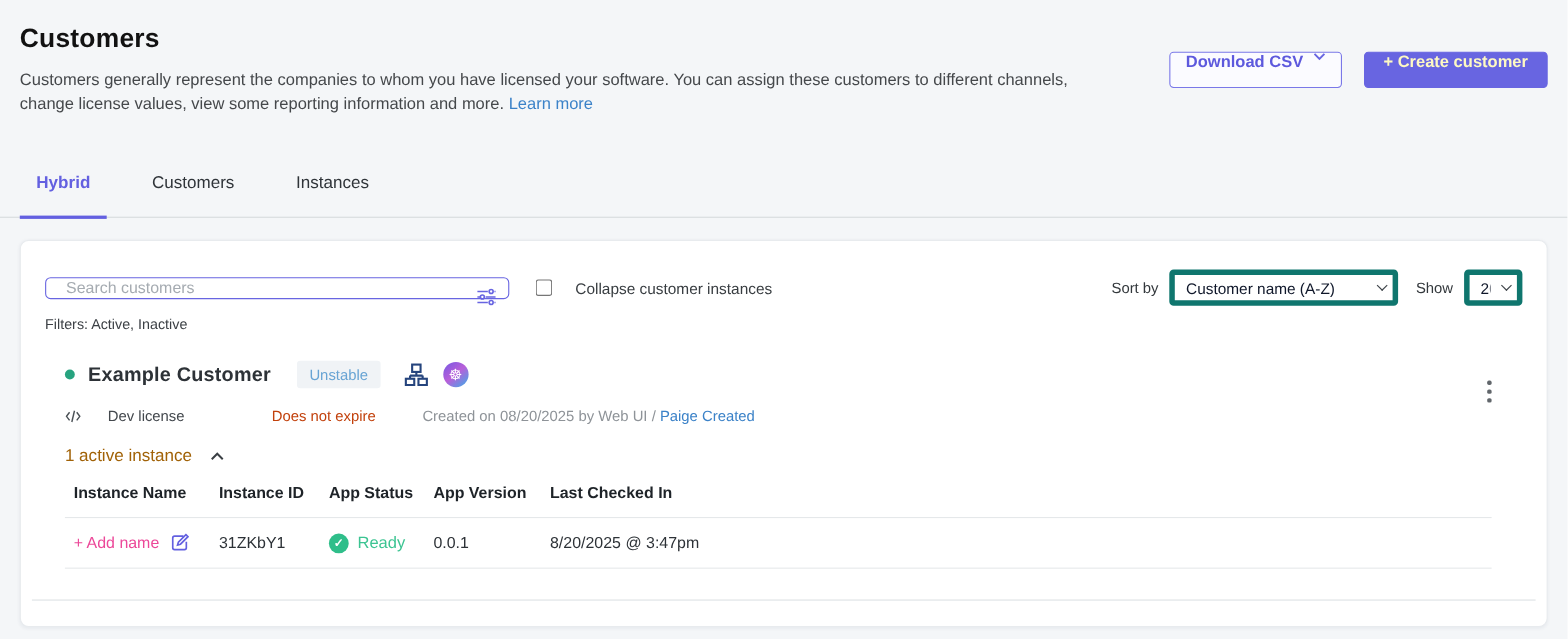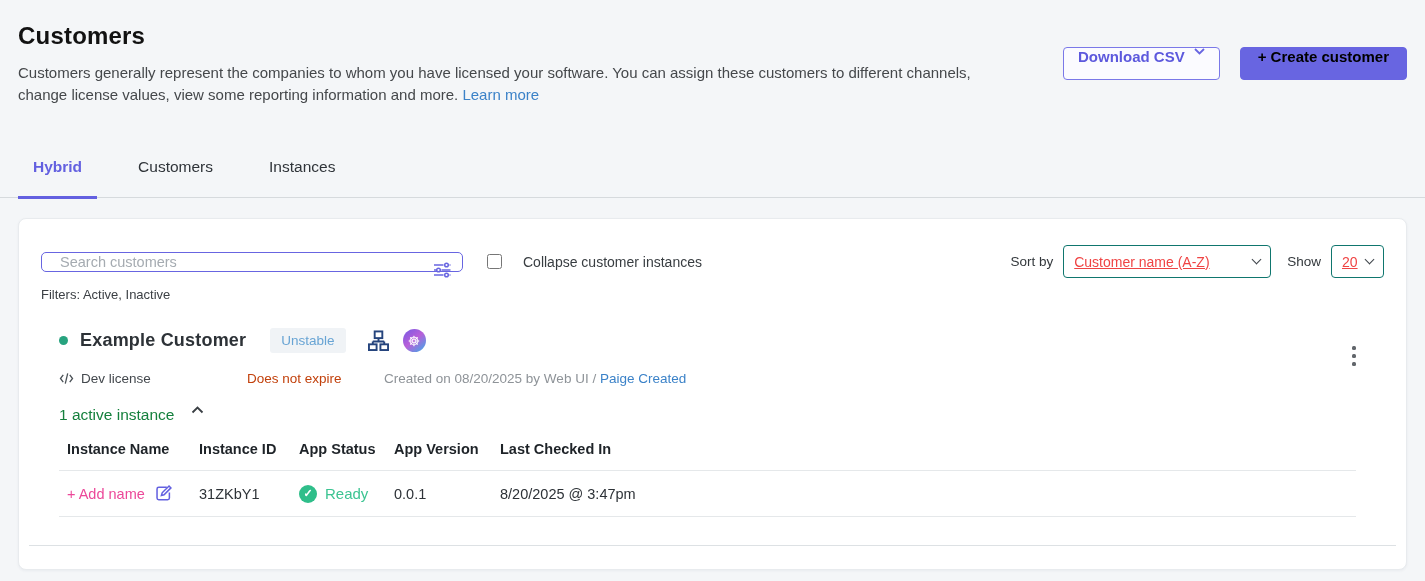--- a/index.html
+++ b/index.html
@@ -10,21 +10,21 @@
     font-family:"Liberation Sans", sans-serif;
   }
   
   .page-header { display:flex; justify-content:space-between; align-items:flex-start; padding:22px 18px 0 18px; }
   .page-title { margin:0; font-size:24px; font-weight:700; color:#121212; letter-spacing:.2px; }
   .page-desc { margin:12px 0 0; font-size:15px; line-height:22px; color:#45484b; max-width:968px; }
   .link { color:#3b82c8; text-decoration:none; cursor:pointer; }
   .header-actions { display:flex; gap:20px; margin-top:25px; flex:none; }
   .btn { height:33px; border-radius:4px; font-size:15px; font-weight:700; font-family:inherit; cursor:pointer; display:flex; align-items:flex-start; }
   .btn-outline { padding:0 14px; gap:9px; background:#fbfbff; border:1px solid #7a78e8; color:#5d59dd; }
-  .btn-primary { padding:0 17px; background:#6865e1; border:1px solid #6865e1; color:#000000; }
+  .btn-primary { padding:0 17px; background:#6865e1; border:1px solid #6865e1; color:#fef9c3; }
   
   .tabs { display:flex; gap:26px; margin-top:52px; padding-left:18px; border-bottom:1px solid #d6dadd; }
   .tab { padding:0 15px 21px; font-size:15.5px; color:#2f3439; cursor:pointer; }
   .tab.active { color:#6360e0; font-weight:700; border-bottom:3px solid #6360e0; margin-bottom:-2px; padding-bottom:10px; }
   
   .card { margin:20px 18px 0; height:352px; background:#fff; border:1px solid #e8ebee; border-radius:8px;
           box-shadow:0 1px 3px rgba(23,43,77,.05); padding:26px 22px 0; }
   .toolbar { display:flex; align-items:center; }
   .search-wrap { position:relative; width:422px; flex:none; }
   .search { width:100%; height:20px; border:1px solid #6865e1; border-radius:5px; padding:0 46px 0 18px;
@@ -32,43 +32,43 @@
   .search::placeholder { color:#a5abb1; }
   .filter-icon { position:absolute; right:11px; top:10px; cursor:pointer; line-height:0; }
   .collapse { display:flex; align-items:center; gap:21px; margin-left:24px; font-size:14px; color:#383d41; cursor:default; }
   .collapse input { width:15px; height:15px; margin:0; accent-color:#6865e1; cursor:pointer; }
   .spacer { flex:1; }
   .ctl-label { font-size:13.5px; color:#33383c; margin-right:10px; flex:none; }
   .ctl-label.show { margin-left:16px; }
   .select-wrap { position:relative; flex:none; }
   .select-wrap.sort { width:208px; }
   .select-wrap.count { width:53px; }
-  select { appearance:none; -webkit-appearance:none; width:100%; height:33px; border:1px solid #0f766e; border-radius:4px;
-           background:#fff; font-size:14px; color:#ef4444; padding:0 24px 0 10px; font-family:inherit; cursor:pointer;text-decoration:underline; }
+  select { appearance:none; -webkit-appearance:none; width:100%; height:33px; border:5px solid #0f766e; border-radius:4px;
+           background:#fff; font-size:14px; color:#0f172a; padding:0 24px 0 10px; font-family:inherit; cursor:pointer; }
   .sel-chev { position:absolute; right:11px; top:11px; width:7px; height:7px;
               border-right:1.6px solid #3e444a; border-bottom:1.6px solid #3e444a; transform:rotate(45deg); pointer-events:none; }
   .filters { margin-top:9px; font-size:13px; color:#3c4045; }
   
   .customer { margin-top:25px; padding-left:18px; position:relative; }
   .cust-row { display:flex; align-items:center; height:27px; }
   .dot { width:9px; height:9px; border-radius:50%; background:#27a37f; margin-right:12px; flex:none; }
   .cust-name { font-size:18px; font-weight:700; color:#2d3237; letter-spacing:.2px; cursor:pointer; }
   .badge { margin-left:24px; background:#f0f3f6; color:#68a4d4; font-size:13.5px; padding:5px 11px; border-radius:3px; }
   .icon-org { margin-left:21px; line-height:0; }
   .icon-k8s { margin-left:13px; width:23px; height:23px; border-radius:50%;
               background:linear-gradient(140deg,#7459e3 0%,#b95fd9 48%,#38aee8 100%);
               color:#fff; display:flex; align-items:center; justify-content:center;
               font-size:14px; font-family:"DejaVu Sans", sans-serif; }
   .kebab { position:absolute; right:26px; top:17px; display:flex; flex-direction:column; gap:4px; padding:2px; cursor:pointer; }
   .kebab i { width:4px; height:4px; border-radius:1.5px; background:#61666b; }
   .lic-row { display:flex; align-items:center; margin-top:17px; font-size:13.5px; }
-  .lic-type { display:flex; align-items:center; gap:7px; color:#43484d; width:188px; flex:none; }
+  .lic-type { display:flex; align-items:center; gap:24px; color:#43484d; width:188px; flex:none; }
   .expiry { color:#c2410c; width:137px; flex:none; }
   .created { color:#8e9398; }
-  .inst-toggle { display:inline-flex; align-items:flex-start; gap:17px; margin-top:20px; font-size:15.5px; color:#15803d; cursor:pointer; }
+  .inst-toggle { display:inline-flex; align-items:center; gap:17px; margin-top:20px; font-size:15.5px; color:#a16207; cursor:pointer; }
   
   .table { margin-top:17px; margin-right:28px; }
   .t-head, .t-row { display:grid; grid-template-columns:132px 100px 95px 106px 1fr; align-items:center; }
   .t-head { font-weight:700; font-size:14.5px; color:#1e2328; padding-bottom:13px; border-bottom:1px solid #e5e8ea; }
   .t-head > div, .t-row > div { padding-left:8px; }
   .t-row { height:46px; border-bottom:1px solid #e5e8ea; font-size:14.5px; color:#2d3237; }
   .add-name { display:flex; align-items:center; gap:9px; color:#ec4899; cursor:pointer; }
   .status { display:flex; align-items:center; gap:8px; color:#3cc492; font-size:15px; }
   .check { width:18px; height:18px; border-radius:50%; background:#2fbe8a; color:#fff; display:flex;
            align-items:center; justify-content:center; font-size:11px; font-weight:700; flex:none; }

